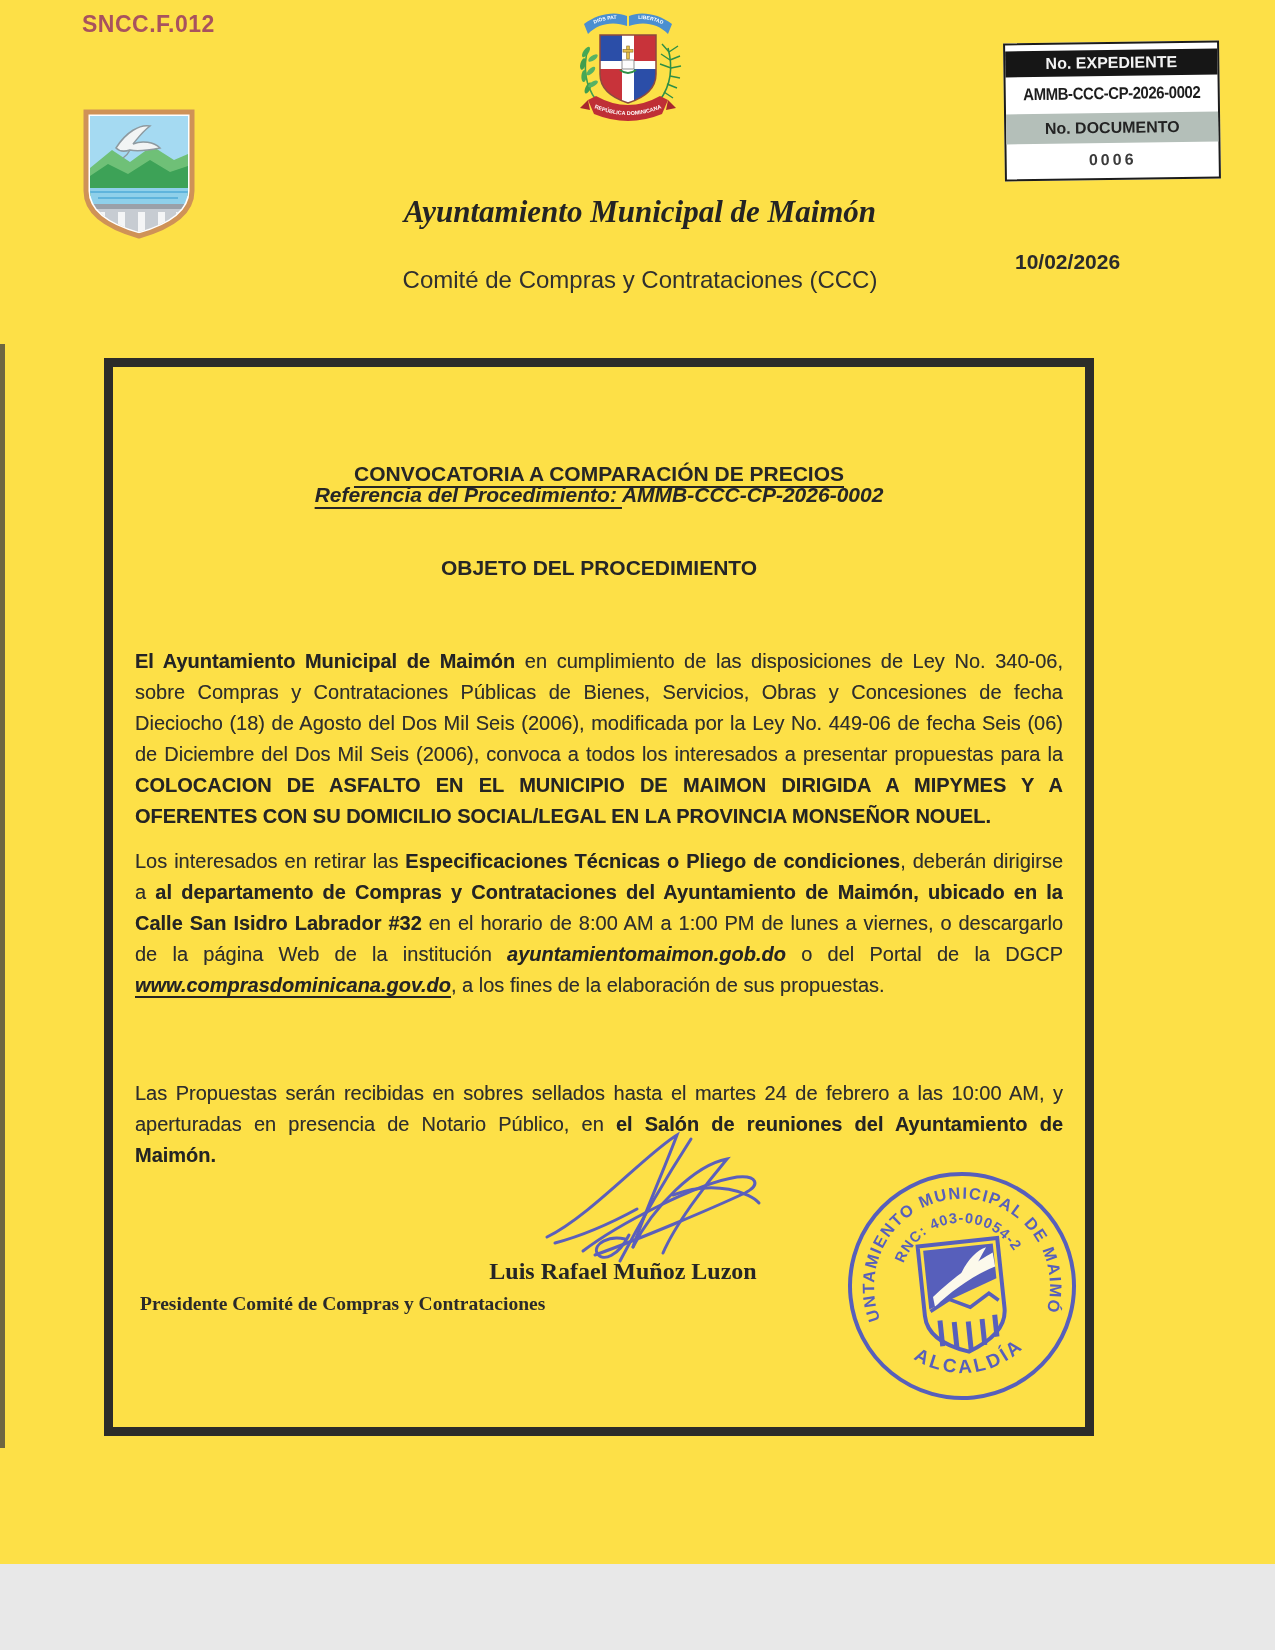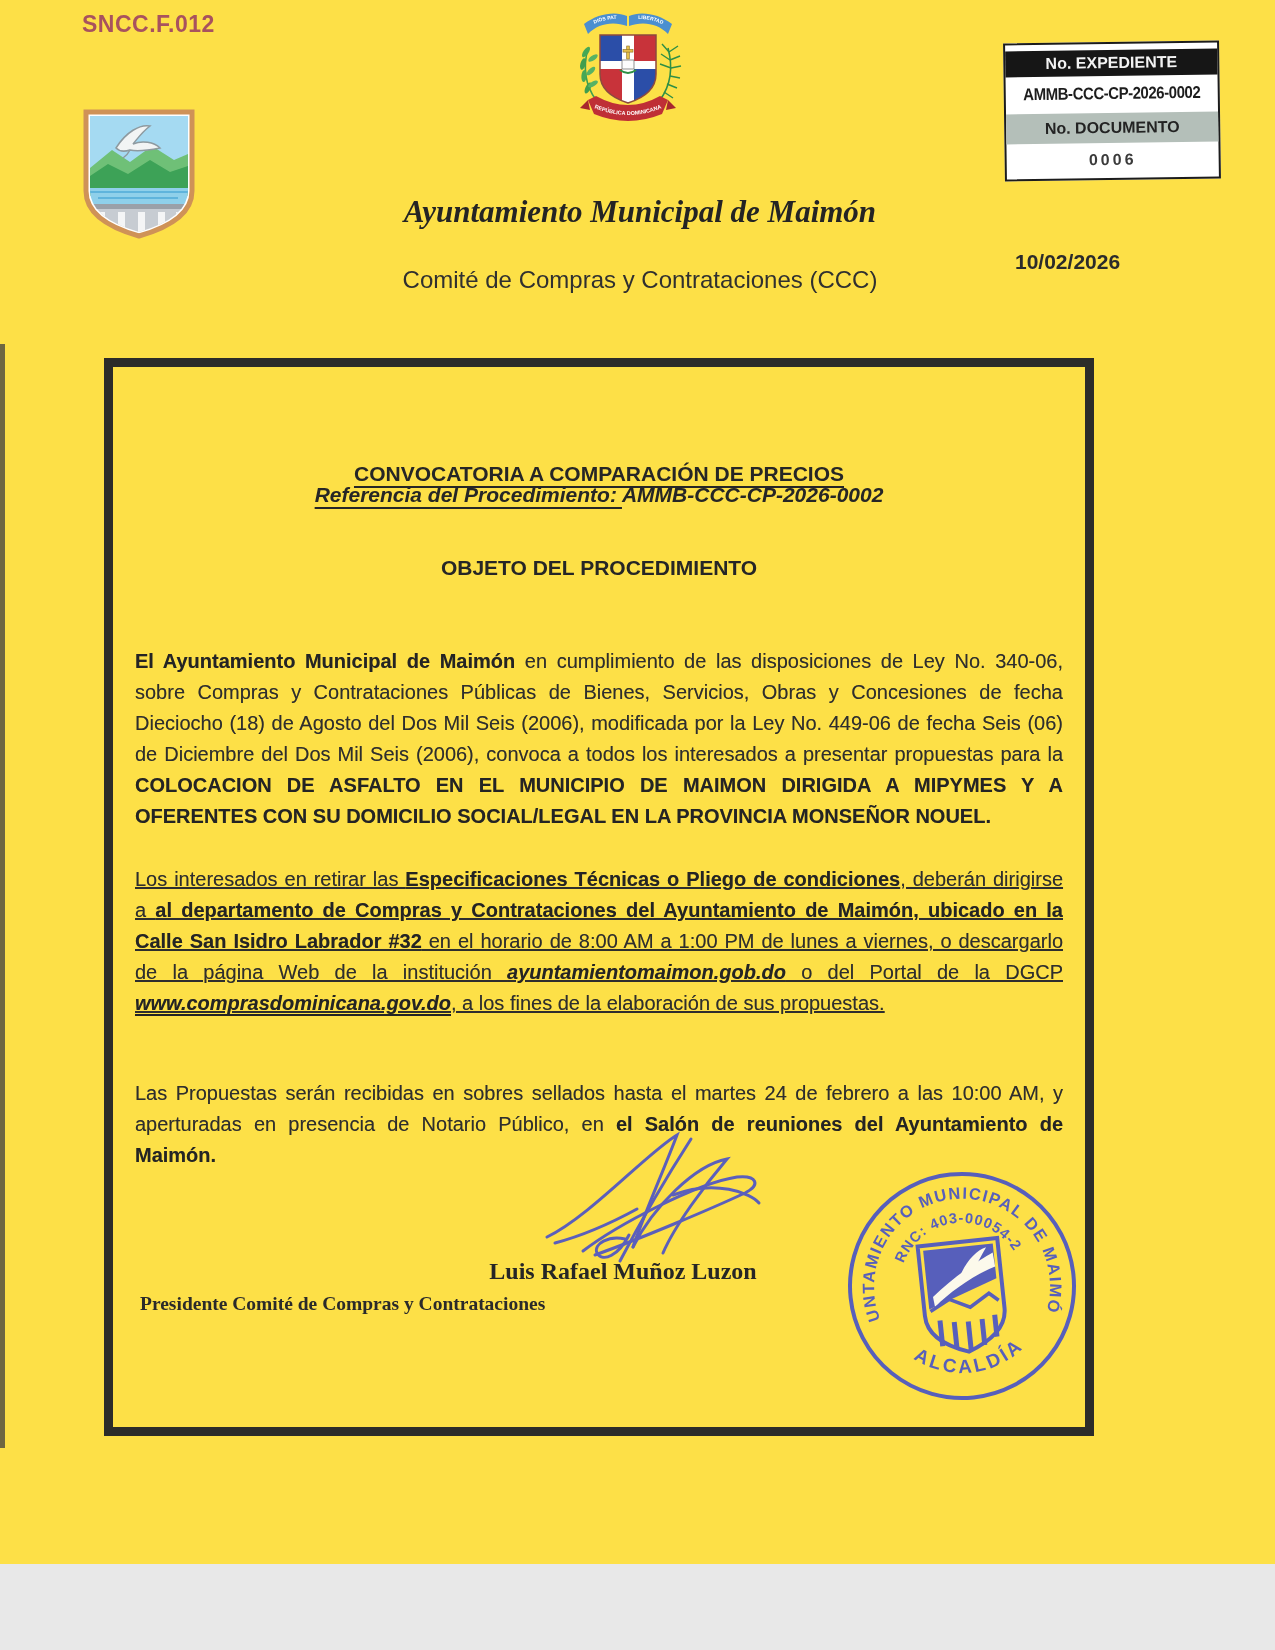--- a/index.html
+++ b/index.html
@@ -32,21 +32,21 @@
   .mshield{left:78px;top:106px;}
   
   .notice-box{left:104px;top:358px;width:990px;height:1078px;
     border:9px solid var(--box-border,#2c2c29);box-sizing:border-box;}
   .nb-h{position:absolute;left:0;width:100%;text-align:center;font-weight:bold;
     font-size:21px;color:#262626;}
   .nb-h1{top:50px;margin-top:45px;} .nb-h2{top:116px;font-style:italic;} .nb-h3{top:189px;}
   .u{text-decoration:underline;text-decoration-thickness:2px;text-underline-offset:5px;}
   .body{position:absolute;left:22px;width:928px;margin:0;font-size:20px;line-height:31px;
     text-align:justify;color:#2e2e2e;text-shadow:0 0 .4px rgba(40,40,40,.4);}
-  .p1{top:239px;margin-top:40px;} .p2{top:497px;text-decoration:underline;} .p3{top:711px;}
+  .p1{top:239px;margin-top:40px;} .p2{top:479px;} .p3{top:711px;}
   .body .b{font-weight:bold;color:#242424;}
   .body .i{font-style:italic;}
   .body .u2{text-decoration:underline;text-decoration-thickness:2px;text-underline-offset:4px;}
   
   .signature{left:412px;top:758px;}
   .sig-name{position:absolute;left:24px;top:891px;width:972px;text-align:center;
     font-family:"Liberation Serif",serif;font-weight:bold;font-size:24px;color:#262626;}
   .sig-title{position:absolute;left:27px;top:926px;width:972px;text-align:left;
     font-family:"Liberation Serif",serif;font-weight:bold;font-size:19.5px;color:#2a2a2a;}
   

